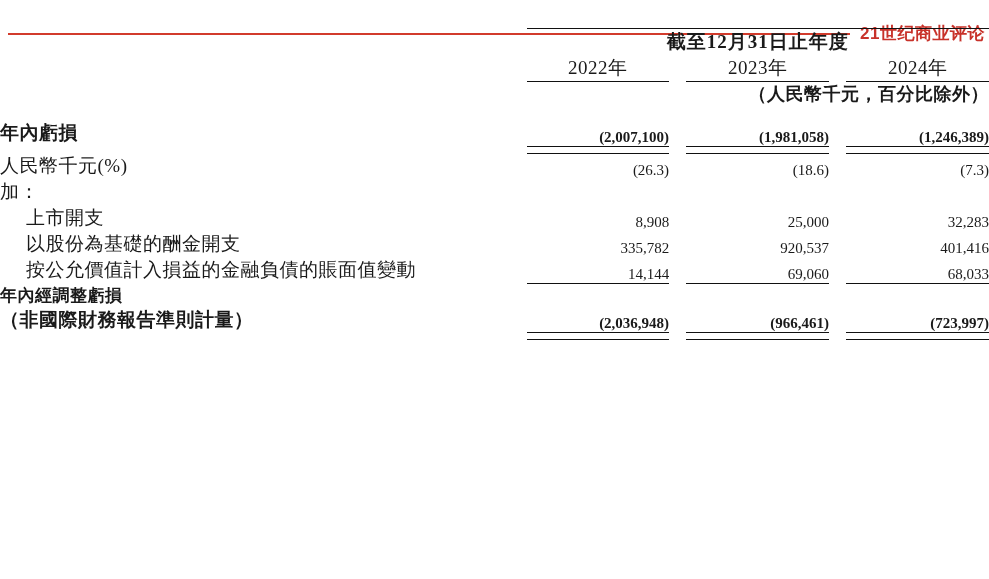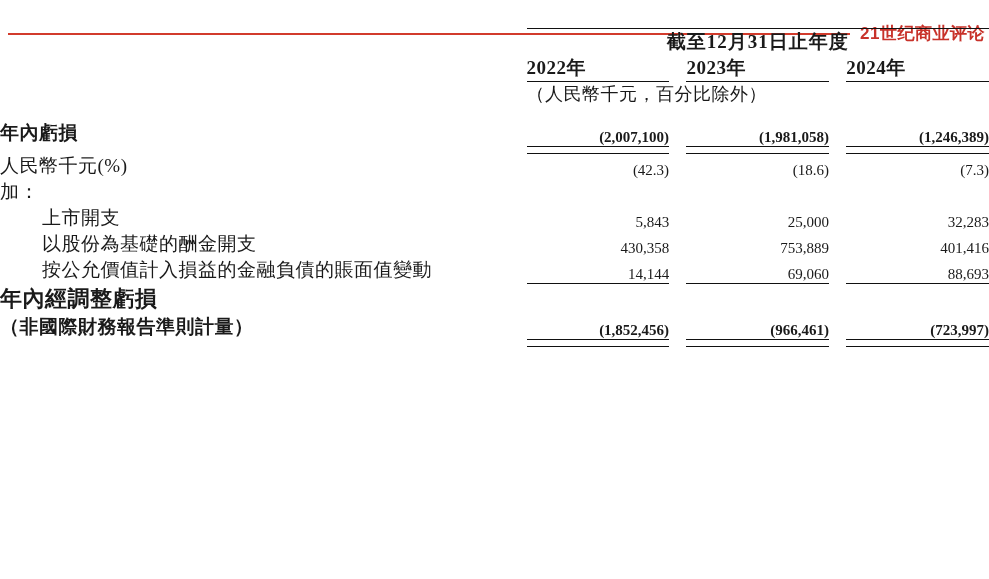--- a/index.html
+++ b/index.html
@@ -73,41 +73,43 @@
     font-size: 19px;
     font-weight: bold;
     letter-spacing: 1px;
     padding: 14px 0 7px 0;
   }
   .rule-top {
     border-top: 1.5px solid #111;
   }
 
   .yr {
-    font-size: 19px;
-    font-weight: bold;
+    text-align: center;
+    font-size: 19px;
+    font-weight: normal;
     padding: 9px 0 7px 0;
     letter-spacing: 0.5px;
   }
   .yr-cell { border-bottom: 1.5px solid #111; }
 
   .unit-span {
-    text-align: left;
+    text-align: right;
     font-size: 18px;
     padding: 12px 0 6px 0;
     letter-spacing: 0.5px;
+    font-weight: bold;
   }
 
   .row-label {
     font-size: 19px;
     padding: 10px 0 6px 0;
     letter-spacing: 0.5px;
   }
   .row-label.bold { font-weight: bold; margin-left: 24px; }
-  .row-label.indent { padding-left: 42px; margin-top: 19px; }
+  .row-label.indent { padding-left: 26px; margin-top: 19px; }
 
   .num {
     text-align: right;
     font-size: 15px;
     padding: 10px 0 6px 0;
     white-space: nowrap;
     font-variant-numeric: tabular-nums;
   }
   .num.bold { font-weight: bold; }
 
@@ -120,21 +122,21 @@
   }
   .single {
     height: 0;
     border-top: 1.4px solid #111;
     padding: 0;
   }
   .spacer-md td { height: 14px; }
   .tight td { padding-top: 2px; padding-bottom: 2px; }
 
   .adj-title {
-    font-size: 22px;
+    font-size: 17px;
     font-weight: bold;
     padding: 14px 0 0 0;
     letter-spacing: 0.5px;
   }
   .adj-sub {
     font-size: 19px;
     font-weight: bold;
     padding: 2px 0 6px 0;
     letter-spacing: 0.5px;
     margin-left: 24px;
@@ -196,61 +198,61 @@
       <td></td>
       <td class="dbl"></td>
       <td></td>
       <td class="dbl"></td>
       <td></td>
       <td class="dbl"></td>
     </tr>
 
     <tr>
       <td class="row-label">人民幣千元(%)</td>
-      <td class="num">(42.3)</td>
+      <td class="num">(26.3)</td>
       <td></td>
       <td class="num">(18.6)</td>
       <td></td>
       <td class="num">(7.3)</td>
     </tr>
 
     <tr class="tight">
       <td class="row-label">加：</td>
       <td class="num"></td>
       <td></td>
       <td class="num"></td>
       <td></td>
       <td class="num"></td>
     </tr>
 
     <tr>
       <td class="row-label indent">上市開支</td>
-      <td class="num">5,843</td>
+      <td class="num">8,908</td>
       <td></td>
       <td class="num">25,000</td>
       <td></td>
       <td class="num">32,283</td>
     </tr>
 
     <tr>
       <td class="row-label indent">以股份為基礎的酬金開支</td>
-      <td class="num">430,358</td>
-      <td></td>
-      <td class="num">753,889</td>
+      <td class="num">335,782</td>
+      <td></td>
+      <td class="num">920,537</td>
       <td></td>
       <td class="num">401,416</td>
     </tr>
 
     <tr>
       <td class="row-label indent">按公允價值計入損益的金融負債的賬面值變動</td>
       <td class="num">14,144</td>
       <td></td>
       <td class="num">69,060</td>
       <td></td>
-      <td class="num">88,693</td>
+      <td class="num">68,033</td>
     </tr>
 
     <tr>
       <td></td>
       <td class="single"></td>
       <td></td>
       <td class="single"></td>
       <td></td>
       <td class="single"></td>
     </tr>
@@ -259,21 +261,21 @@
       <td class="adj-title">年內經調整虧損</td>
       <td></td>
       <td></td>
       <td></td>
       <td></td>
       <td></td>
     </tr>
 
     <tr>
       <td class="adj-sub">（非國際財務報告準則計量）</td>
-      <td class="num bold">(1,852,456)</td>
+      <td class="num bold">(2,036,948)</td>
       <td></td>
       <td class="num bold">(966,461)</td>
       <td></td>
       <td class="num bold">(723,997)</td>
     </tr>
 
     <tr>
       <td></td>
       <td class="dbl"></td>
       <td></td>

